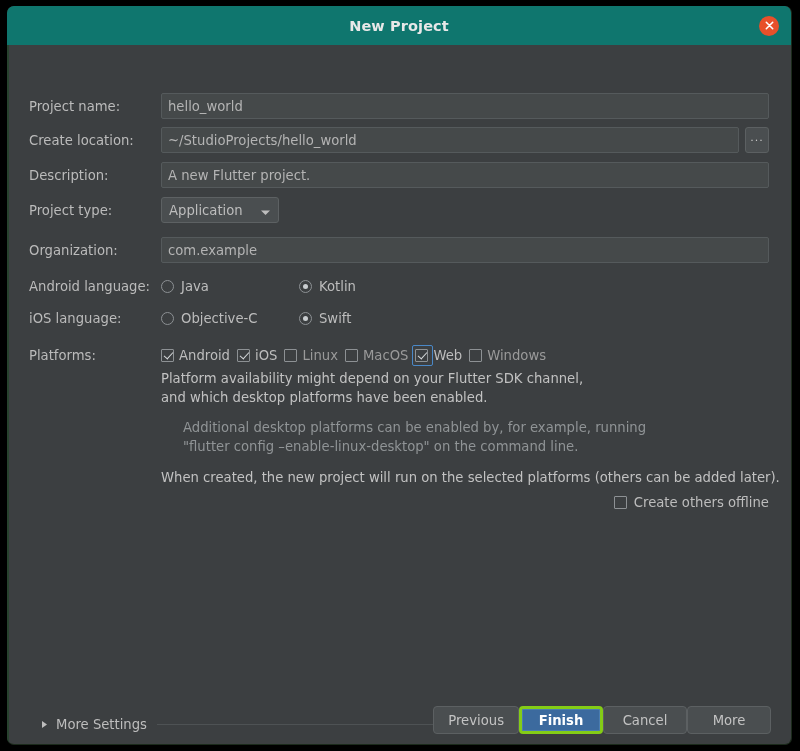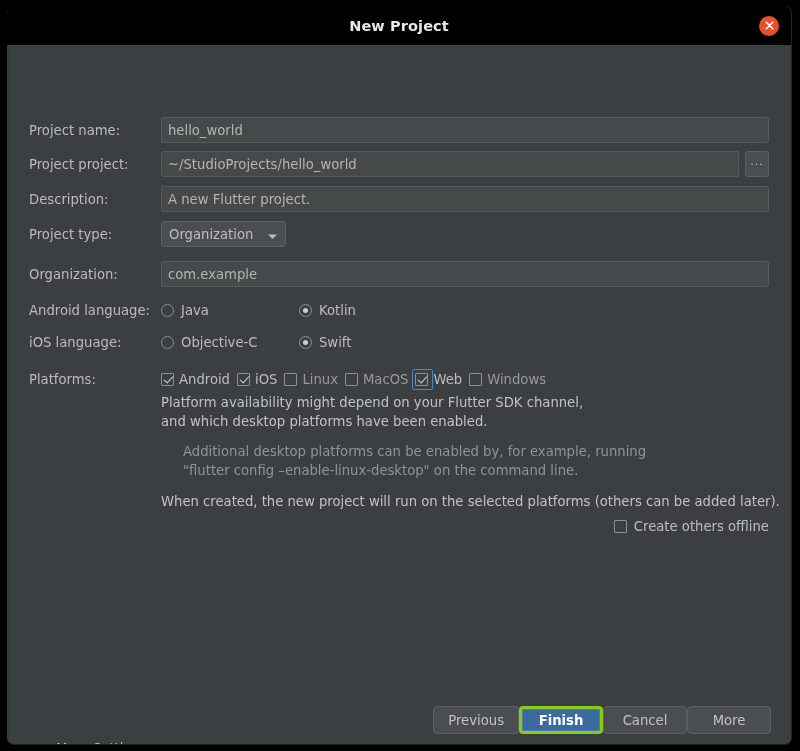--- a/index.html
+++ b/index.html
@@ -28,21 +28,21 @@
     content:"";
     position:absolute; left:0; top:0; bottom:0; width:2px;
     background:#24432c; opacity:.85; pointer-events:none;
   }
 
   
   .titlebar {
     position: relative;
     height: 39px;
     min-height: 39px;
-    background: #000000;
+    background: #0f766e;
     border-top-left-radius: 6px;
     border-top-right-radius: 6px;
     display: flex;
     align-items: center;
     justify-content: center;
   }
   .titlebar-title {
     font-size: 14.5px;
     font-weight: bold;
     color: #e8e8e8;
@@ -58,21 +58,20 @@
     display: flex; align-items: center; justify-content: center;
     cursor: pointer;
   }
   .close-btn svg { display:block; }
 
   
   .dialog-body {
     flex: 1;
     position: relative;
     padding: 0 14px;
-    margin-top: 24px;
   }
 
   .form-row {
     position: absolute;
     left: 22px;
     right: 22px;
     height: 26px;
     display: flex;
     align-items: center;
   }
@@ -260,39 +259,39 @@
   <div class="dialog-body">
 
     <div class="form-row" style="top:48px;">
       <span class="row-label">Project name:</span>
       <span class="row-field">
         <input class="text-input" type="text" value="hello_world" style="">
       </span>
     </div>
 
     <div class="form-row" style="top:82px;">
-      <span class="row-label">Project project:</span>
+      <span class="row-label">Create location:</span>
       <span class="row-field">
         <input class="text-input" type="text" value="~/StudioProjects/hello_world" style="">
         <span class="browse-btn">...</span>
       </span>
     </div>
 
     <div class="form-row" style="top:117px;">
       <span class="row-label">Description:</span>
       <span class="row-field">
         <input class="text-input" type="text" value="A new Flutter project." style="">
       </span>
     </div>
 
     <div class="form-row" style="top:152px;">
       <span class="row-label">Project type:</span>
       <span class="row-field">
         <span class="combo">
-          <span class="combo-label">Organization</span>
+          <span class="combo-label">Application</span>
           <span class="combo-arrow">
             <svg width="11" height="7" viewBox="0 0 11 7">
                 <path d="M1 1.5 L5.5 6 L10 1.5 Z" fill="#bdbdbd"></path>
               </svg>
           </span>
         </span>
       </span>
     </div>
 
     <div class="form-row" style="top:192px;">

